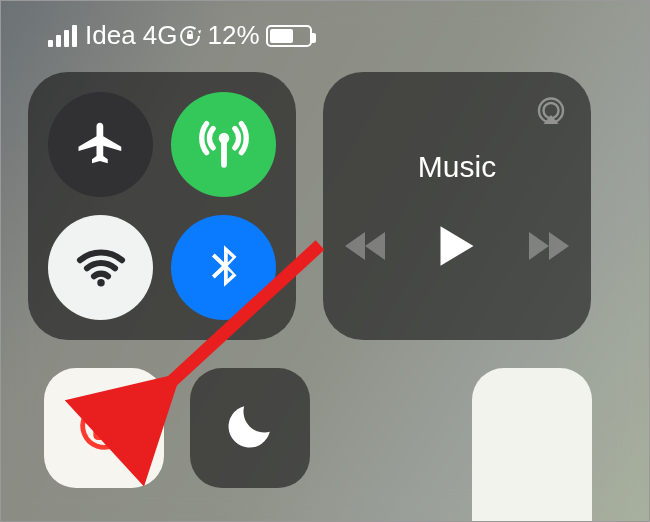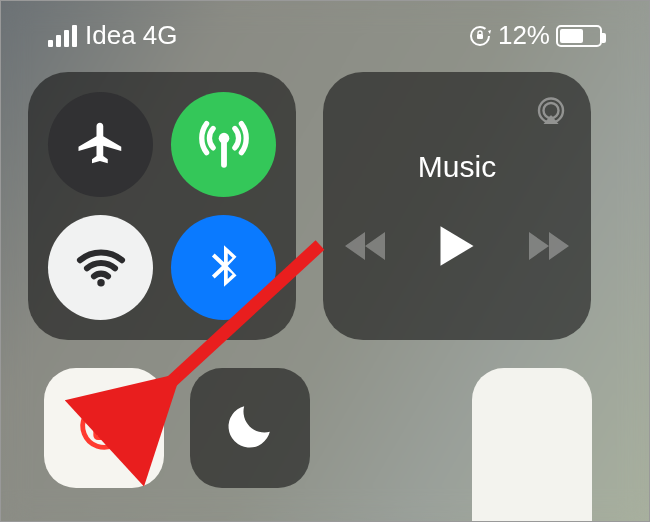--- a/index.html
+++ b/index.html
@@ -10,21 +10,21 @@
     position: relative;
     color: #fff;
   }
   .blur-wrap {
     position: absolute; inset: 0;
     backdrop-filter: blur(14px);
   }
   
   .status-bar {
     position: absolute; top: 20px; left: 0; right: 0;
-    display: flex; justify-content: space-between; align-items: center;
+    display: flex; justify-content: flex-start; align-items: center;
     padding: 0 48px;
     font-size: 26px; font-weight: 400; color: #fff;
   }
   .status-left { display: flex; align-items: center; gap: 8px; }
   .status-right { display: flex; align-items: center; gap: 6px; }
   .signal-bars { display: flex; align-items: flex-end; gap: 3px; height: 22px; }
   .signal-bars span { display: block; width: 5px; background: #fff; border-radius: 1px; }
   .signal-bars span:nth-child(1){height:7px;}
   .signal-bars span:nth-child(2){height:12px;}
   .signal-bars span:nth-child(3){height:17px;}

